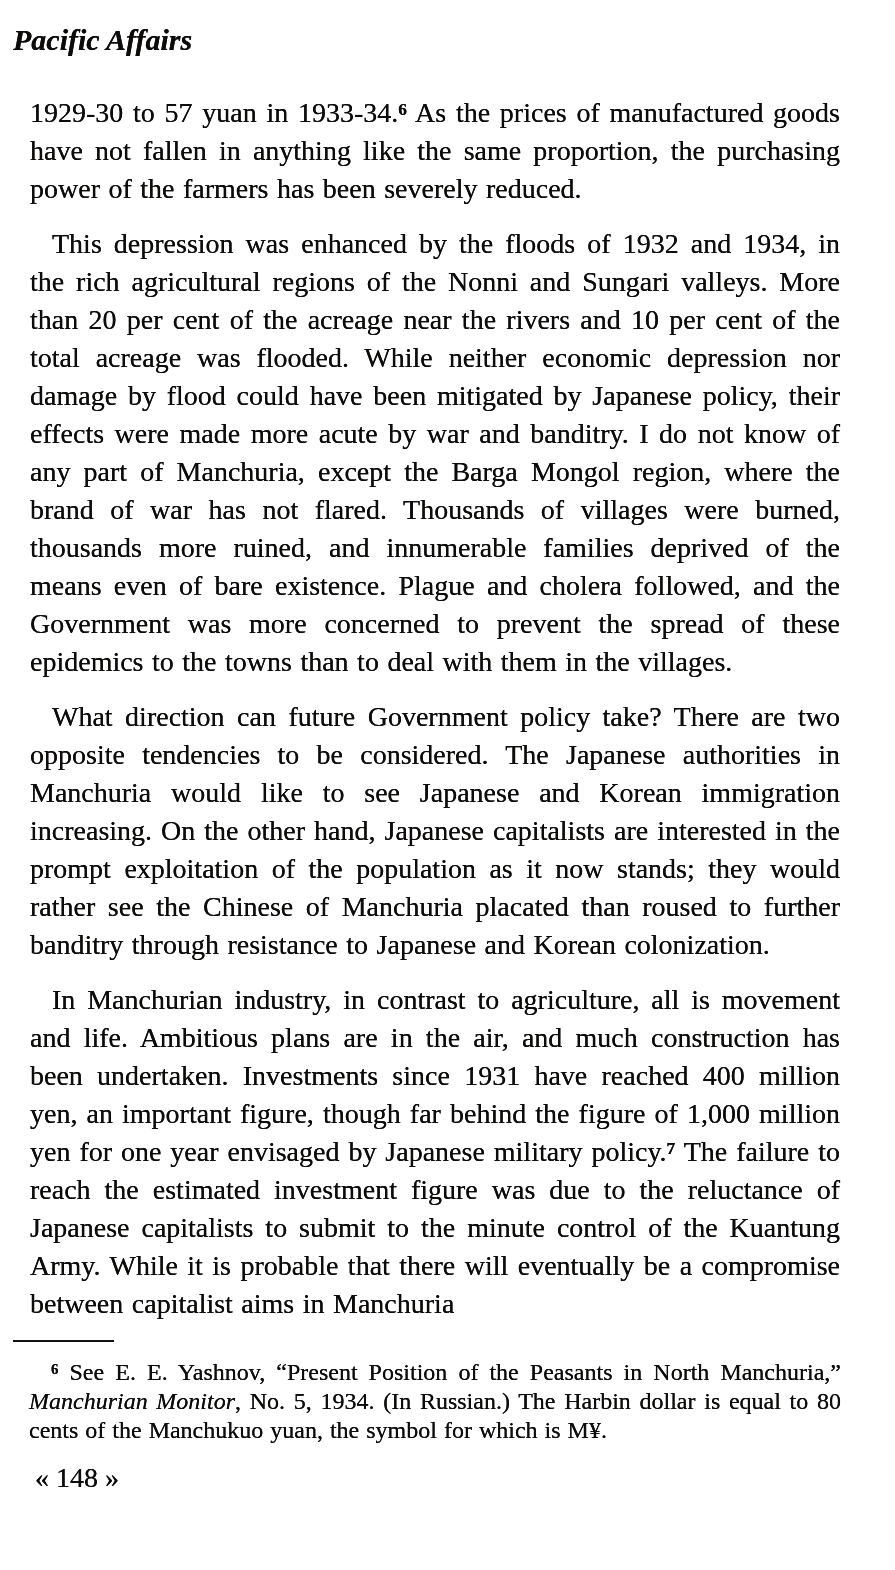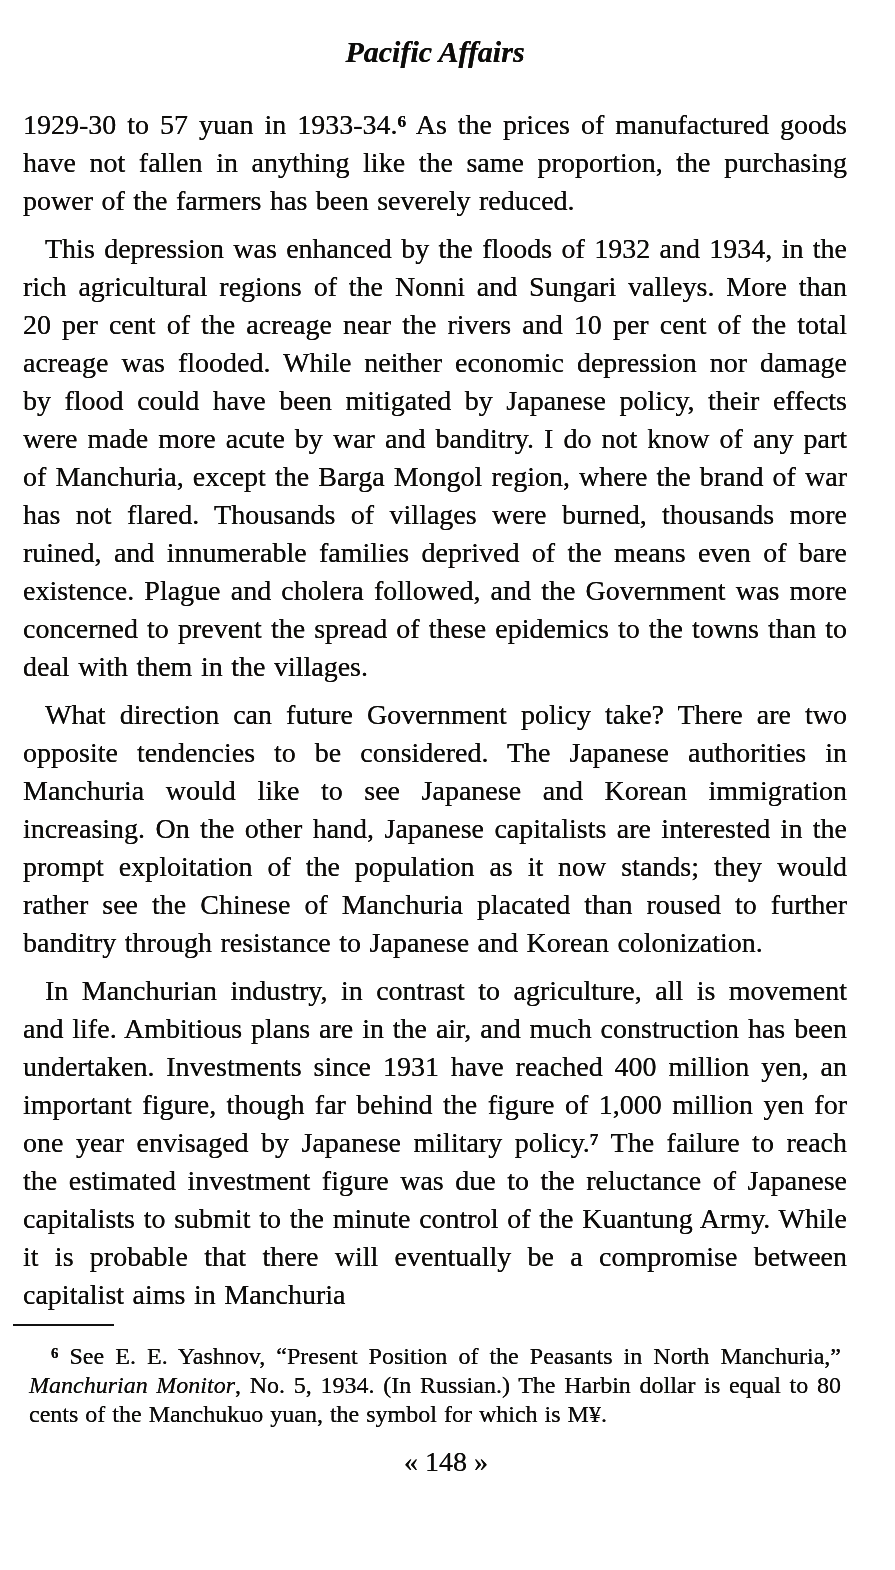--- a/index.html
+++ b/index.html
@@ -15,36 +15,36 @@
     box-sizing: border-box;
     width: 895px;
     height: 1570px;
     padding: 22px 38px 0 13px;
     background: #ffffff;
     color: #0d0c0a;
     font-family: "Liberation Serif", "DejaVu Serif", serif;
     text-shadow: 0 0 0.45px currentColor; 
   }
   .running-head {
-    text-align: center;
+    text-align: left;
     font-style: italic;
     font-weight: bold;
     font-size: 30px;
     line-height: 36px;
-    margin: 12px 0 36px 0;
+    margin: 0 0 36px 0;
   }
   .body-text {
     font-size: 28px;
     line-height: 38px;
     text-align: justify;
     word-spacing: 1.5px;
     hyphens: auto;
   }
   .par {
-    margin: 10px;
+    margin: 17px;
     text-indent: 22px;
   }
   .par.no-indent {
     text-indent: 0;
   }
   .fn-ref {
     font-weight: bold;
     font-size: 0.62em;
     line-height: 0;
     vertical-align: 7px;
@@ -70,21 +70,20 @@
     font-weight: bold;
     font-size: 0.62em;
     line-height: 0;
     vertical-align: 6px;
   }
   .page-number {
     margin-top: 8px;
     padding-left: 22px;
     font-size: 28px;
     line-height: 34px;
-    text-align: center;
   }
 </style>
 </head>
 <body>
 
 <div class="page">
 
   <header class="running-head">
     <span>Pacific Affairs</span>
   </header>

